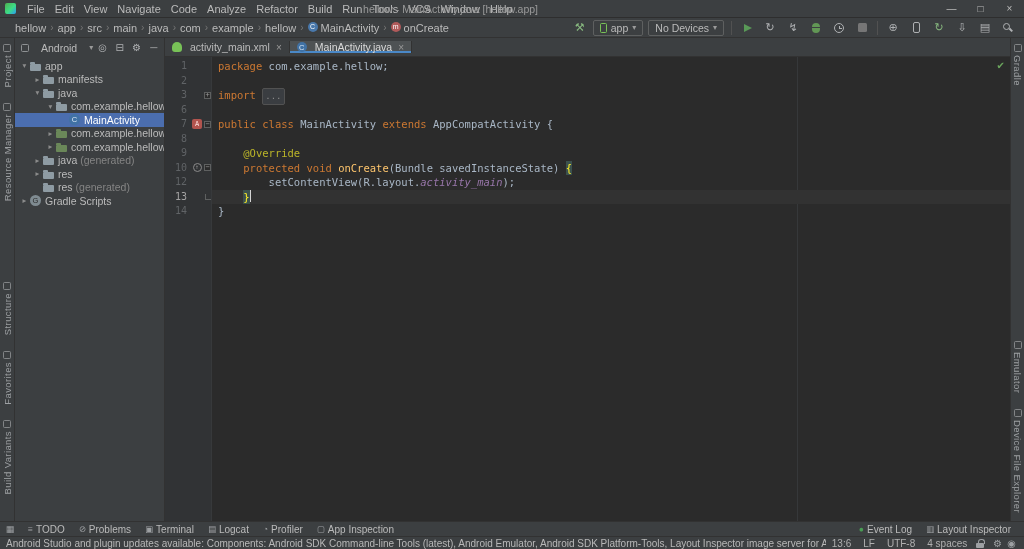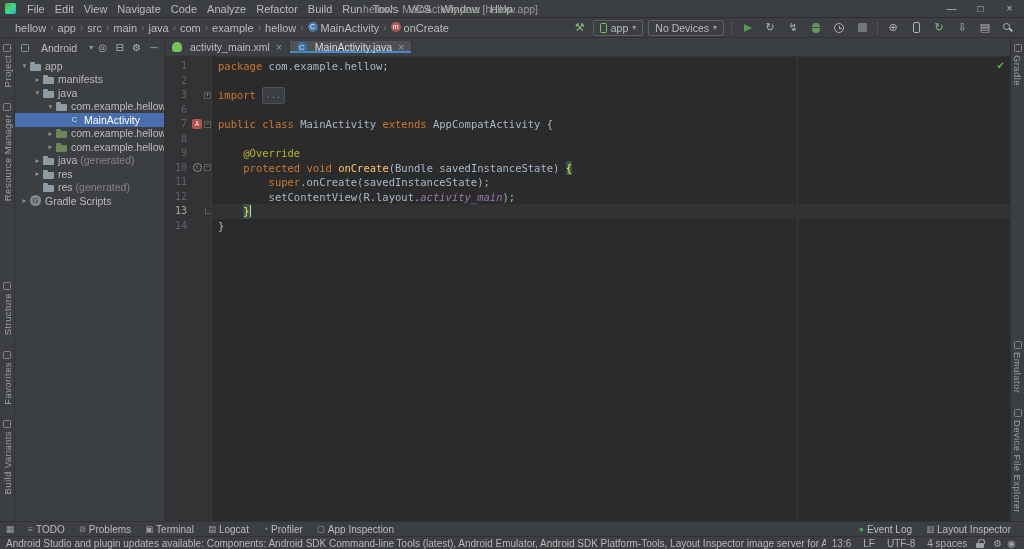--- a/index.html
+++ b/index.html
@@ -92,21 +92,21 @@
   .code-lines{position:relative;padding-top:2px;font-family:"DejaVu Sans Mono","Liberation Mono",monospace;font-size:10.5px;line-height:14.5px}
   .cl{display:flex;height:14.5px;align-items:center}
   .ln{width:26px;text-align:right;color:#606366;font-size:10px;flex:none;padding-right:4px}
   .caret-line .ln{color:#a4a3a3}
   .gut{width:12px;flex:none;display:flex;align-items:center;justify-content:center}
   .g-class{width:10px;height:10px;border-radius:2px;background:#b2544e;color:#ffe3e0;font-size:7px;line-height:10px;text-align:center}
   .g-ovr{width:9px;height:9px;border-radius:50%;border:1px solid #8a8a8a;color:#8a8a8a;font-size:6.5px;line-height:7px;text-align:center}
   .fold{width:9px;flex:none;display:flex;align-items:center;justify-content:center}
   .fbox{width:7px;height:7px;border:1px solid #5e6060;color:#9a9a9a;font-size:7px;line-height:5px;text-align:center;background:#2b2b2b}
   .fend{width:6px;height:6px;border-left:1px solid #5e6060;border-bottom:1px solid #5e6060}
-  .ct{flex:1;white-space:pre;padding-left:6px;align-self:stretch;display:flex;align-items:center}
+  .ct{flex:1;white-space:pre;padding-left:6px;align-self:stretch;display:flex;align-items:flex-start}
   .caret-line .ct{background:#323232}
   .seg-kw{color:#cc7832}
   .seg-plain{color:#a9b7c6}
   .seg-ann{color:#bbb529}
   .seg-method{color:#ffc66d}
   .seg-field{color:#9876aa;font-style:italic}
   .seg-folded{background:#3a3d41;border:1px solid #525252;border-radius:2px;color:#8a8a8a;padding:0 2px;font-size:9px}
   .seg-brace{background:#3b514d;color:#ffef28}
   .caret{display:inline-block;width:1.5px;height:12px;background:#d4d4d4}
 
@@ -418,26 +418,20 @@
               <span class="ln">10</span>
               <span class="gut">
                 <span class="g-ovr">↑</span>
               </span>
               <span class="fold">
                 <span class="fbox">−</span>
               </span>
               <span class="ct"><span class="seg-plain">    </span><span class="seg-kw">protected void </span><span class="seg-method">onCreate</span><span class="seg-plain">(Bundle savedInstanceState) </span><span class="seg-brace">{</span></span>
             </div>
             <div class="cl">
-              <span class="ln">11</span>
-              <span class="gut"></span>
-              <span class="fold"></span>
-              <span class="ct"><span class="seg-plain">        </span><span class="seg-kw">super</span><span class="seg-plain">.onCreate(savedInstanceState);</span></span>
-            </div>
-            <div class="cl">
               <span class="ln">12</span>
               <span class="gut"></span>
               <span class="fold"></span>
               <span class="ct"><span class="seg-plain">        setContentView(R.layout.</span><span class="seg-field">activity_main</span><span class="seg-plain">);</span></span>
             </div>
             <div class="cl caret-line">
               <span class="ln">13</span>
               <span class="gut"></span>
               <span class="fold">
                 <span class="fend"></span>

